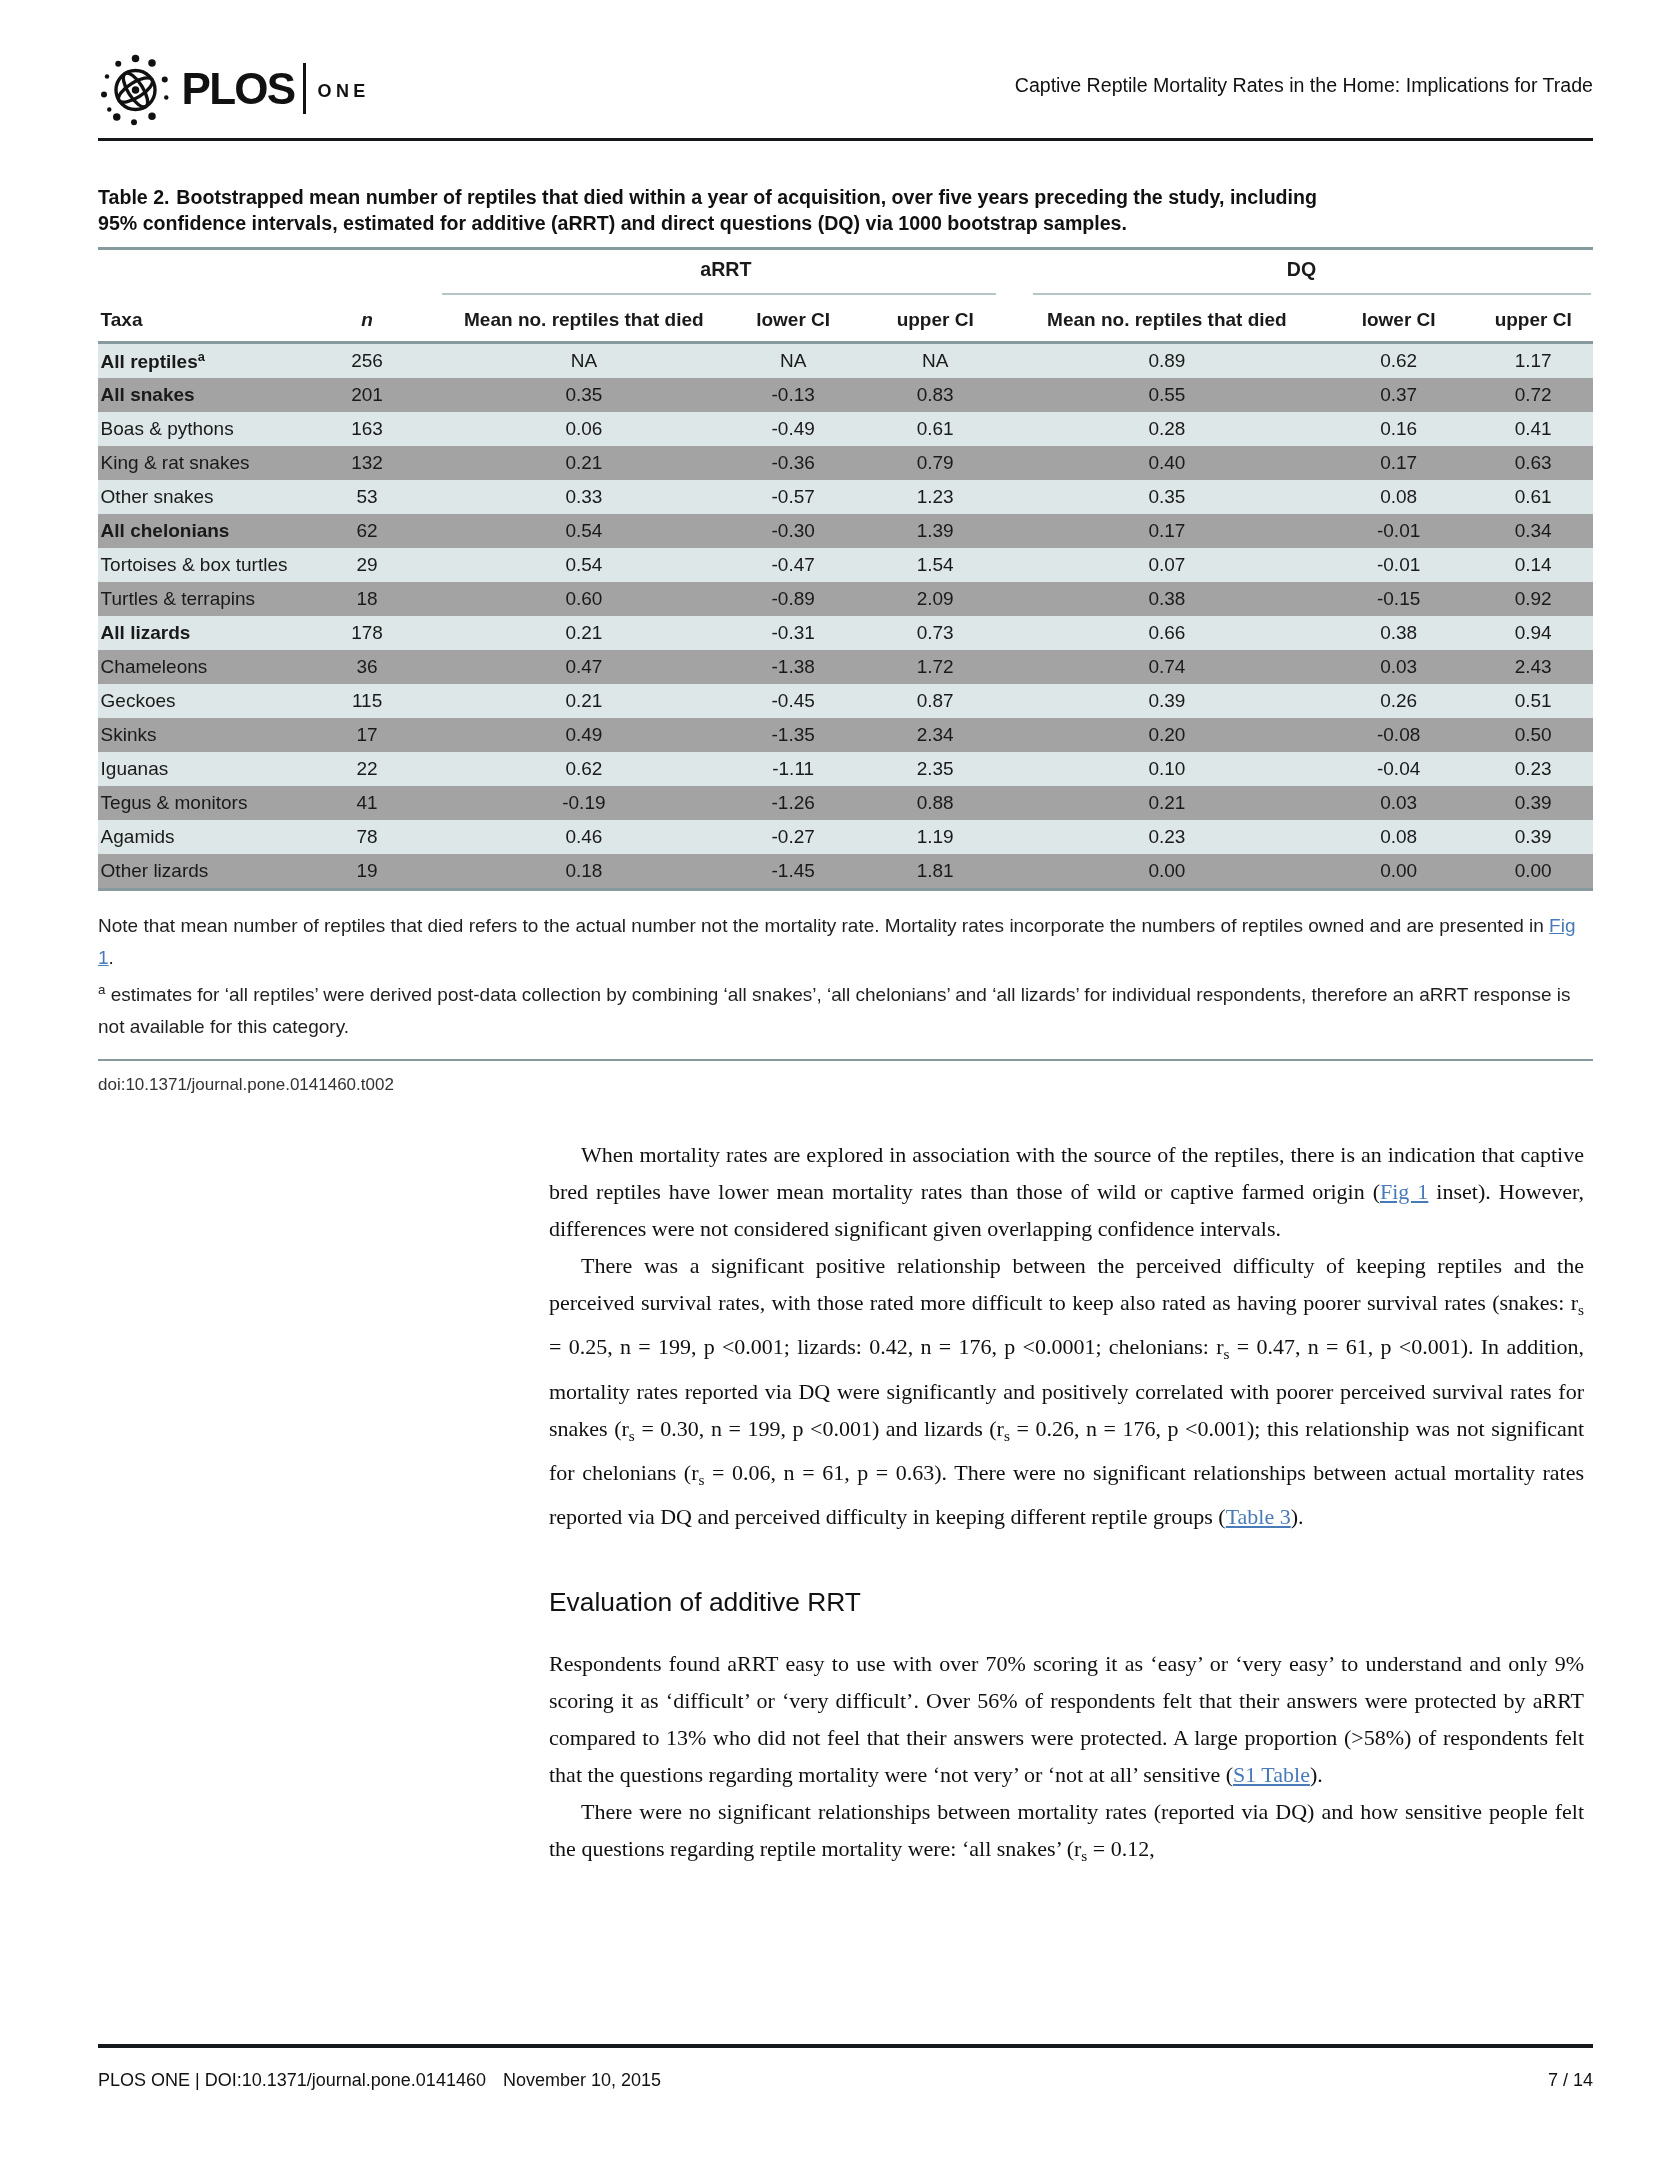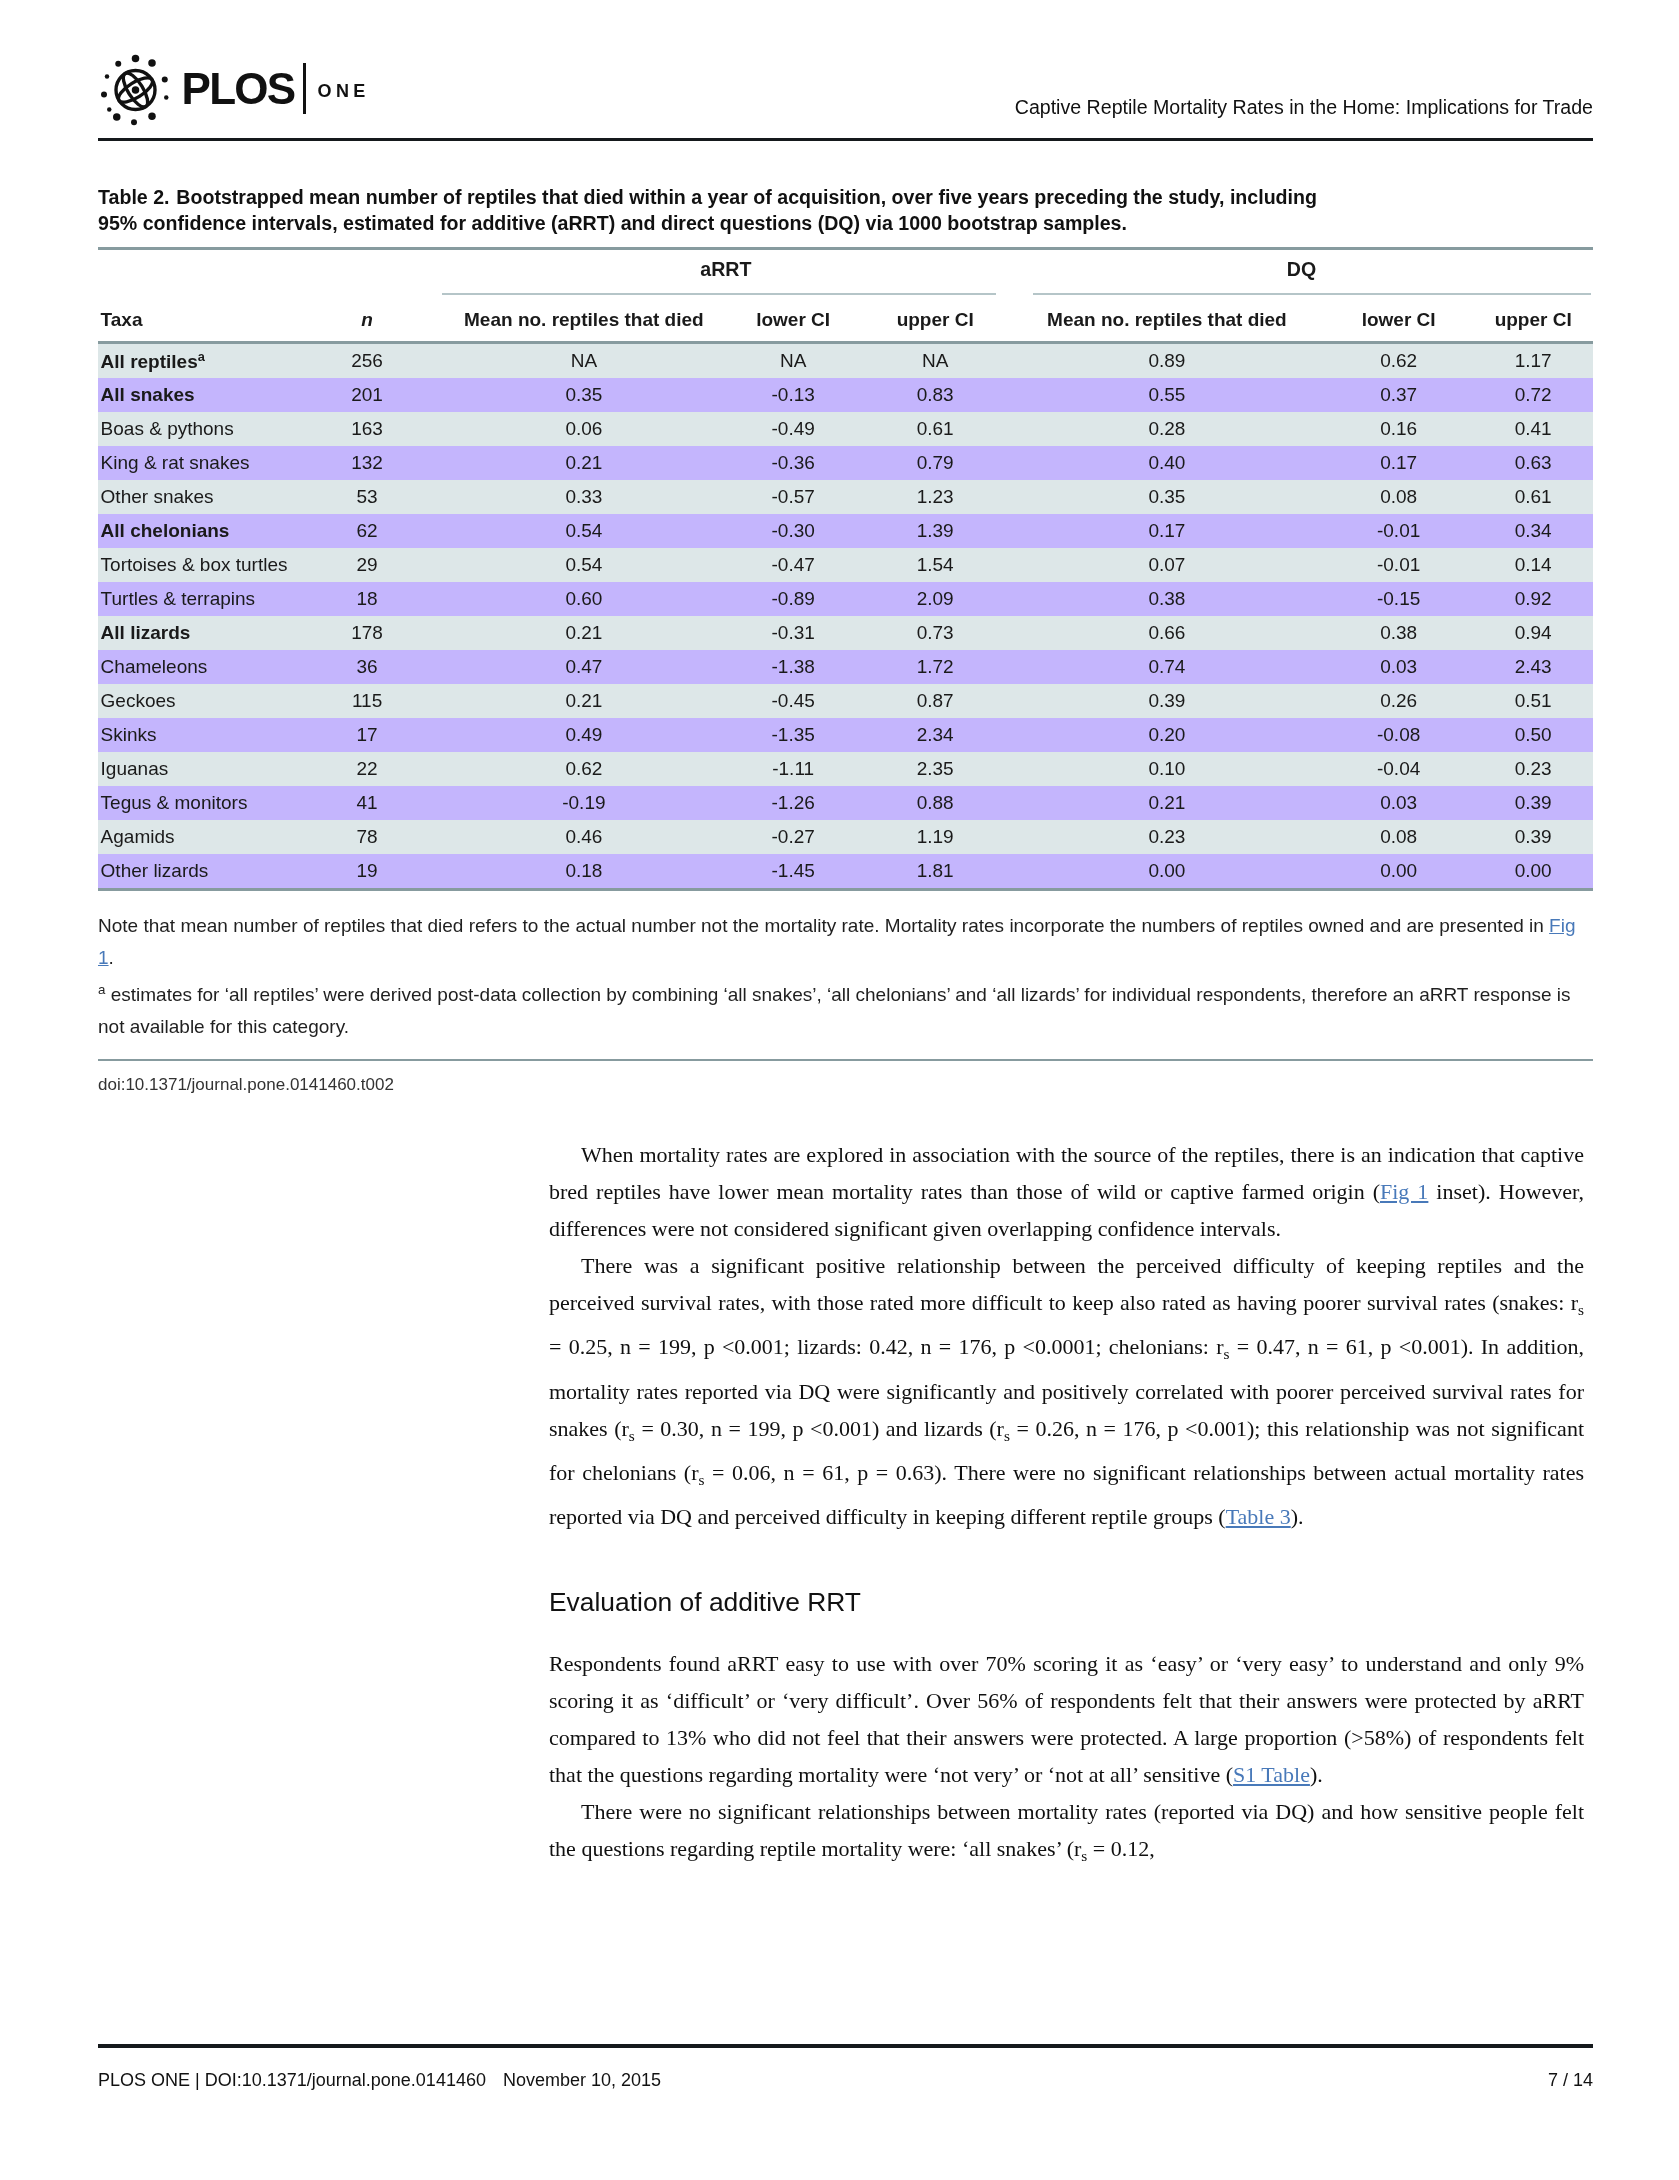--- a/index.html
+++ b/index.html
@@ -1,21 +1,21 @@
 <!DOCTYPE html>
 <html lang="en" style="font-size:13.6px"><head>
 <meta charset="utf-8">
 <style>
   * { margin:0; padding:0; box-sizing:border-box; }
   html,body { width:1680px; height:2181px; background:#ffffff; overflow:hidden;
               font-family:"Liberation Sans", sans-serif; color:#1a1a1a; }
   .page { position:relative; width:1680px; height:2181px; padding:51px 87px 0 98px; }
 
   
-  .hdr { display:flex; justify-content:space-between; align-items:flex-end; }
+  .hdr { display:flex; justify-content:space-between; align-items:center; }
   .logo { display:flex; align-items:center; }
   .logo-mark { margin-right:8.5px; }
   .logo-plos { font-size:44px; font-weight:bold; letter-spacing:-1.7px; color:#111; }
   .logo-bar { width:2.6px; height:51px; background:#111; margin:0 12px 0 8.5px; }
   .logo-one { font-size:18px; font-weight:bold; letter-spacing:4.3px; color:#111; padding-top:5.1px; }
   .running-title { font-size:19.6px; color:#111; padding-bottom:6.8px; }
   .hdr-rule { height:2.6px; background:#15191c; margin-top:12px; }
 
   
   .caption { margin-top:43px; font-size:19.6px; line-height:26.4px; font-weight:bold; max-width:1252px; color:#111; }
@@ -38,21 +38,21 @@
   .c2 { width:10%; }
   .c3 { width:19%; }
   .c4 { width:9%;  }
   .c5 { width:10%; }
   .c6 { width:21%; }
   .c7 { width:10%; }
   .c8 { width:8%;  }
   .hcell.c2 { font-style:italic; }
 
   .tbody { border-bottom:3.4px solid #879b9f; }
-  .trow { display:flex; align-items:center; height:34px; background:#c4b5fd; }
+  .trow { display:flex; align-items:center; height:34px; background:#a3a3a3; }
   .trow:nth-child(odd) { background:#dde7e8; }
   .cell { font-size:19px; text-align:center; }
   .cell.c1 { text-align:left; }
   .cell.b { font-weight:bold; }
   .cell sup { font-size:12.8px; }
 
   
   .footnotes { margin-top:19px; font-size:19px; line-height:32px; color:#1f1f1f; }
   .footnotes p { margin:0; }
   .fn-rule { margin-top:15.3px; }

